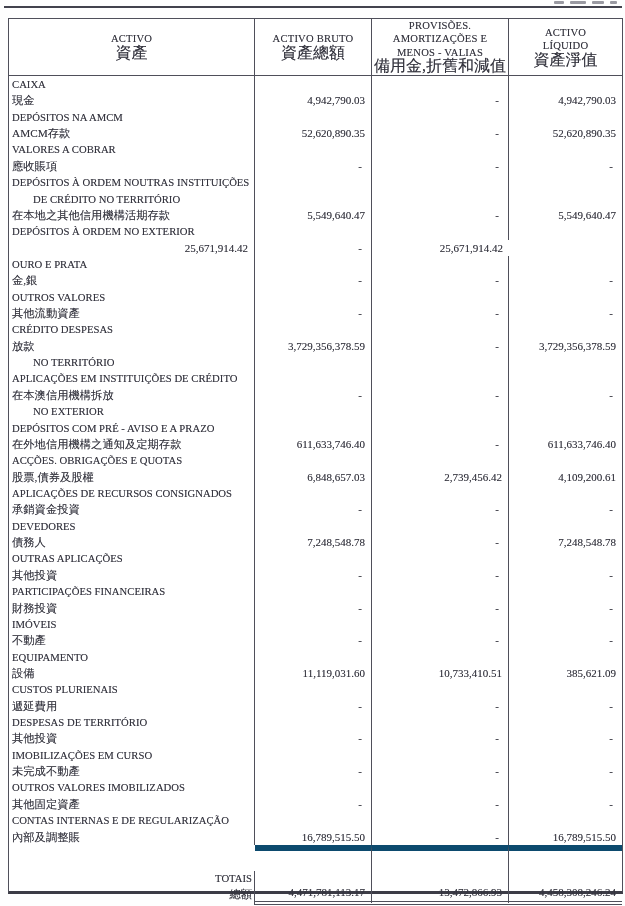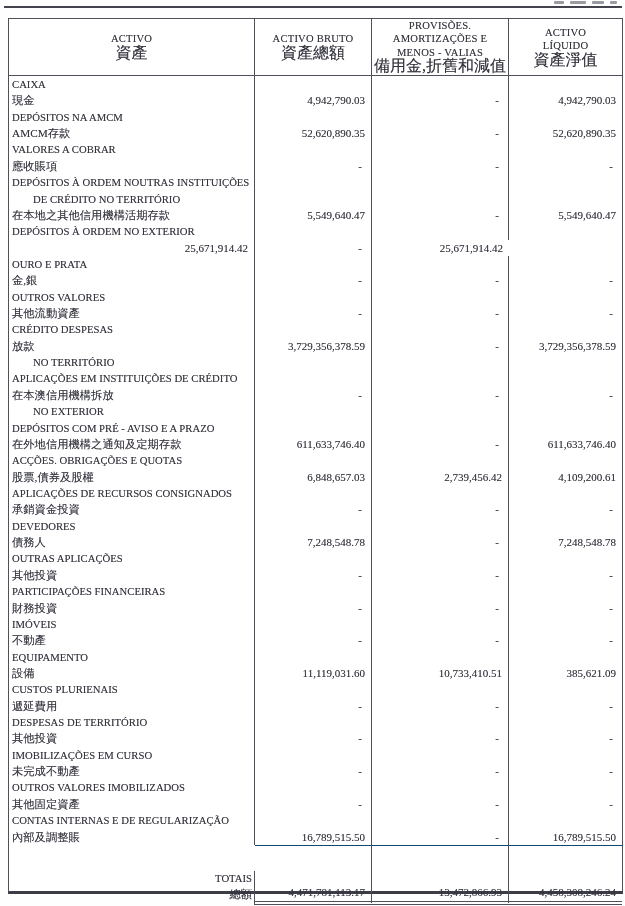--- a/index.html
+++ b/index.html
@@ -37,21 +37,21 @@
   .lbl.zh { font-size:11.3px; }
   .lbl.ind { padding-left:24px; }
   .val { text-align:right; font-size:11px; line-height:16.36px; padding-right:6px; }
   .val.dash { padding-right:9px; }
 
   
   #totrow { height:36px; }
   #totrow .tl { display:flex; flex-direction:column; justify-content:flex-end; align-items:flex-end; padding:0 2px 2px 0;margin-top:26px; }
   #totrow .tl .pt { font-size:10.7px; line-height:15.5px; }
   #totrow .tl .zh { font-size:11.3px; line-height:16.5px; }
-  #totrow .tv { border-top:1px solid #0c4a6e; border-bottom:4px double #4f4f5a;
+  #totrow .tv { border-top:6px solid #0c4a6e; border-bottom:4px double #4f4f5a;
     display:flex; align-items:flex-end; justify-content:flex-end;
     font-size:11px; padding:0 6px 3px 0; }
   #emptyrow { height:10px; }
 </style>
 </head>
 <body>
 
 <div id="page">
   <div id="top-rule"></div>
   <div id="corner-marks">

